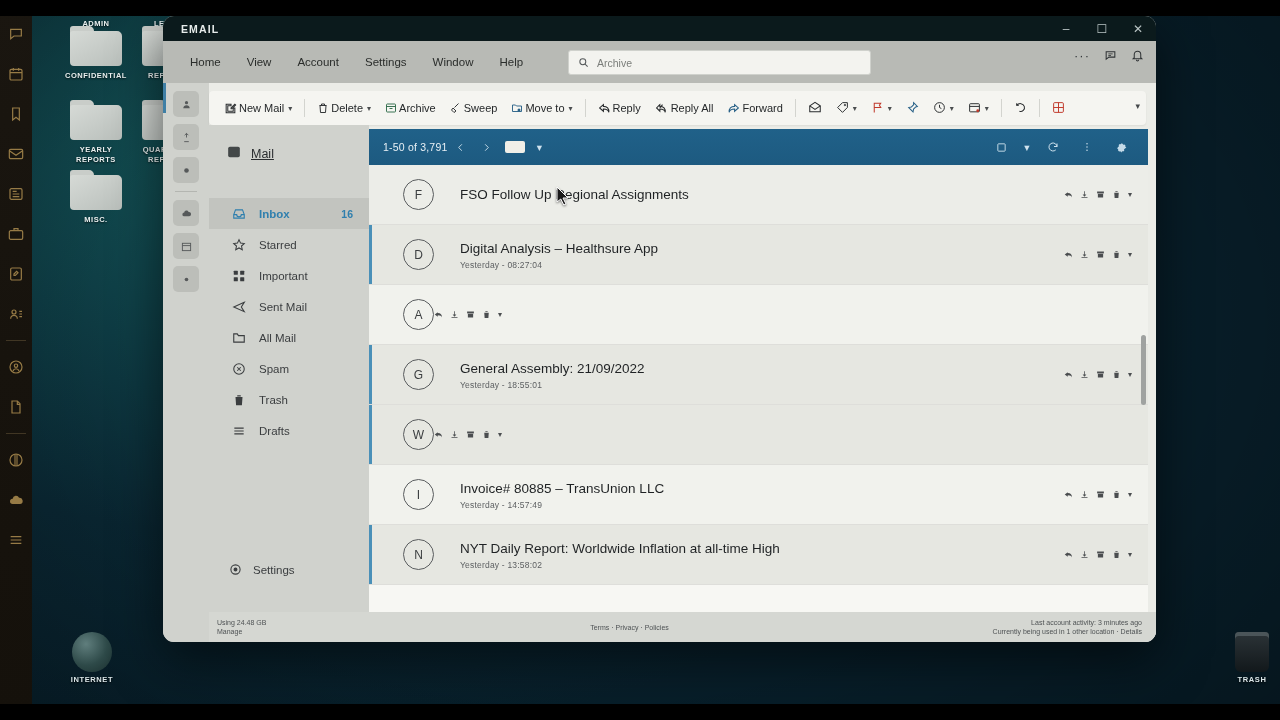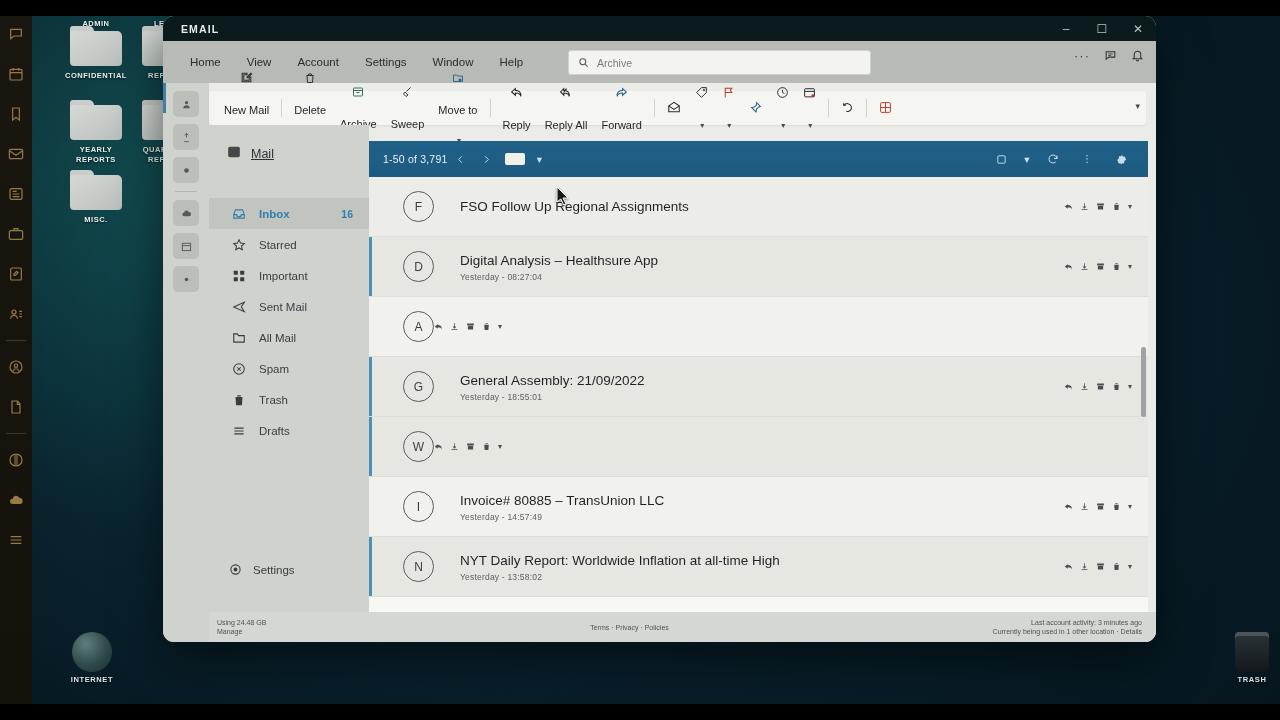--- a/index.html
+++ b/index.html
@@ -110,21 +110,21 @@
   .rail-sep { width: 22px; height:1px; background:#b4b6b1; margin: 1px 0; }
 
   #content { flex:1; background:#ebece7; position:relative; display:flex; flex-direction:column; }
 
   
   #toolbar {
     height: 34px; margin: 8px 10px 0 0; background:#f5f5f1; border-radius:4px;
     display:flex; align-items:center; padding: 0 8px; gap: 0; position:relative;
     box-shadow: 0 1px 2px rgba(0,0,0,.07);
   }
-  .tb { display:flex; align-items:center; gap:20px; padding: 4px 7px; font-size:11px; color:#25282a; white-space:nowrap;flex-direction:column; }
+  .tb { display:flex; align-items:center; gap:2px; padding: 4px 7px; font-size:11px; color:#25282a; white-space:nowrap; }
   .tb .cv { font-size: 8px; color:#4a4d4f; margin-left:2px; }
   .tbsep { width:1px; height:18px; background:#d3d4cf; margin: 0 5px; }
   .tb-ico { display:flex; align-items:center; }
   #tb-expand { position:absolute; right:6px; top: 10px; font-size:9px; color:#44484a; }
 
   
   #maillayout { display:flex; flex:1; min-height:0; }
   #mailnav { width: 160px; background:#d0d2cd; padding-top: 14px; position:relative; }
   .mailbrand { display:flex; align-items:center; gap:10px; padding: 6px 0 0 18px; color:#2b2e30; font-size:12.5px;text-decoration:underline; }
   .navlist { margin-top: 36px; }
@@ -133,21 +133,21 @@
     font-size: 11.5px; color:#3a3d3f; position:relative;
   }
   .navitem .nlabel { flex:1; }
   .navitem.active { background:#c2c4bf; color:#2f7fae; font-weight:700; }
   .navitem.active .nico { color:#2f7fae; }
   .navitem .count { margin-right: 16px; font-size: 10.5px; font-weight:700; color:#2f7fae; }
   .nico { width:16px; display:flex; align-items:center; justify-content:center; color:#3a3d3f; }
   #navsettings { position:absolute; left:0; bottom: 36px; display:flex; align-items:center; gap:10px; padding-left:18px; font-size:11.5px; color:#3a3d3f; }
 
   
-  #mailpane { flex:1; display:flex; flex-direction:column; min-width:0; background:#edeee9; margin: 16px 8px 0 0; }
+  #mailpane { flex:1; display:flex; flex-direction:column; min-width:0; background:#edeee9; margin: 4px 8px 0 0; }
   #mailhead {
     height: 36px; background: linear-gradient(180deg,#206189 0%,#1d5a80 100%);
     display:flex; align-items:center; padding: 0 14px; color:#e8f0f5; font-size:10.5px; gap: 0;
   }
   #mailhead .rangetxt { letter-spacing:.2px; }
   .mh-btn { width:26px; height:26px; display:flex; align-items:center; justify-content:center; color:#cfe2ee; }
   #mailhead .spacer { flex:1; }
   .mh-right { display:flex; align-items:center; gap: 8px; }
   .mini-chip { background:#f0efe8; border-radius:2px; width:20px; height:12px; display:inline-block; }
 

